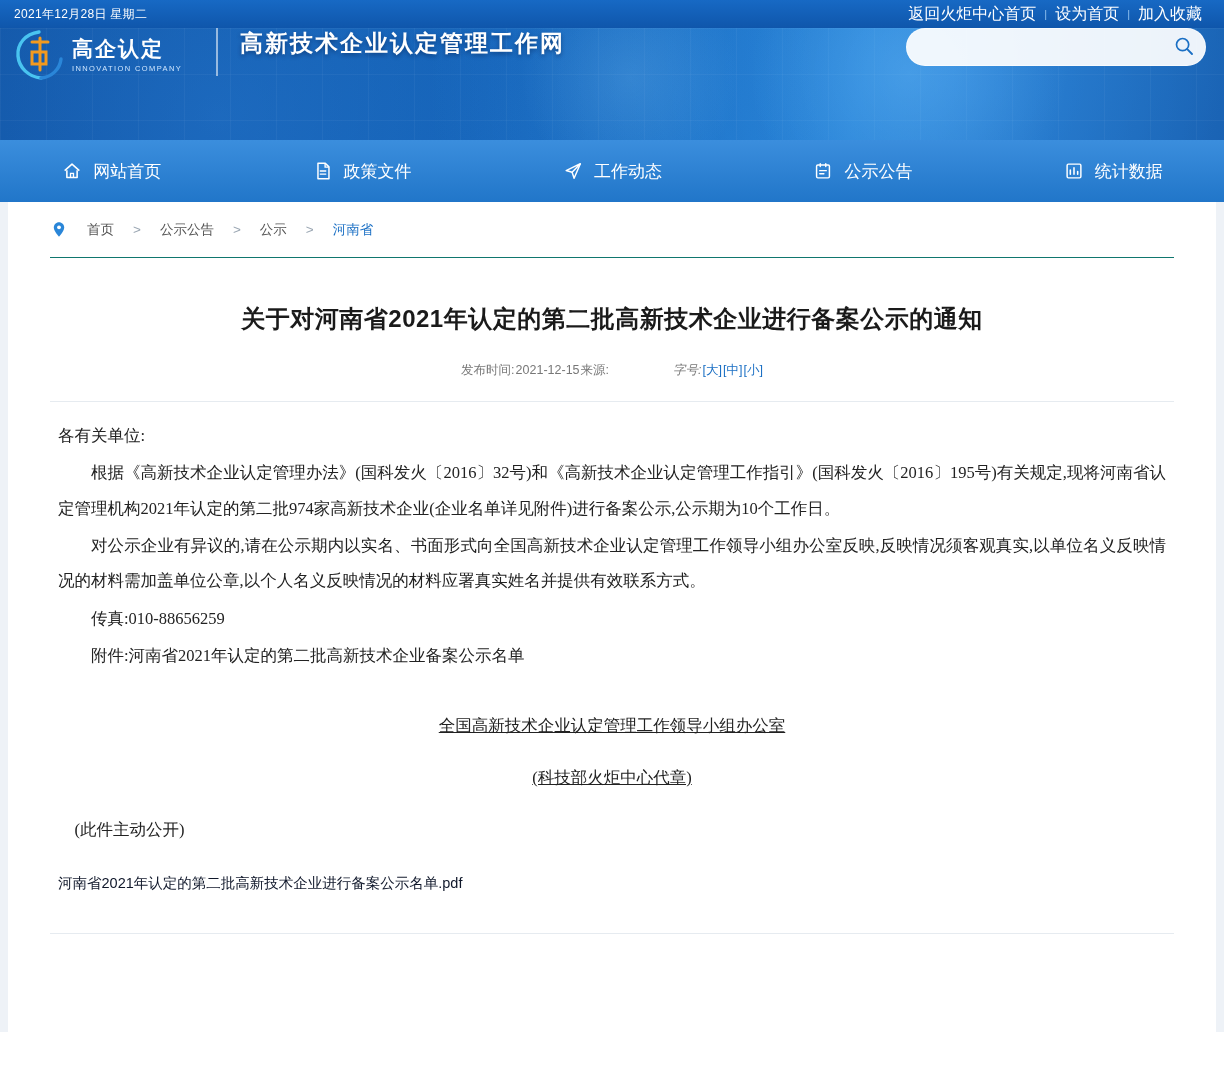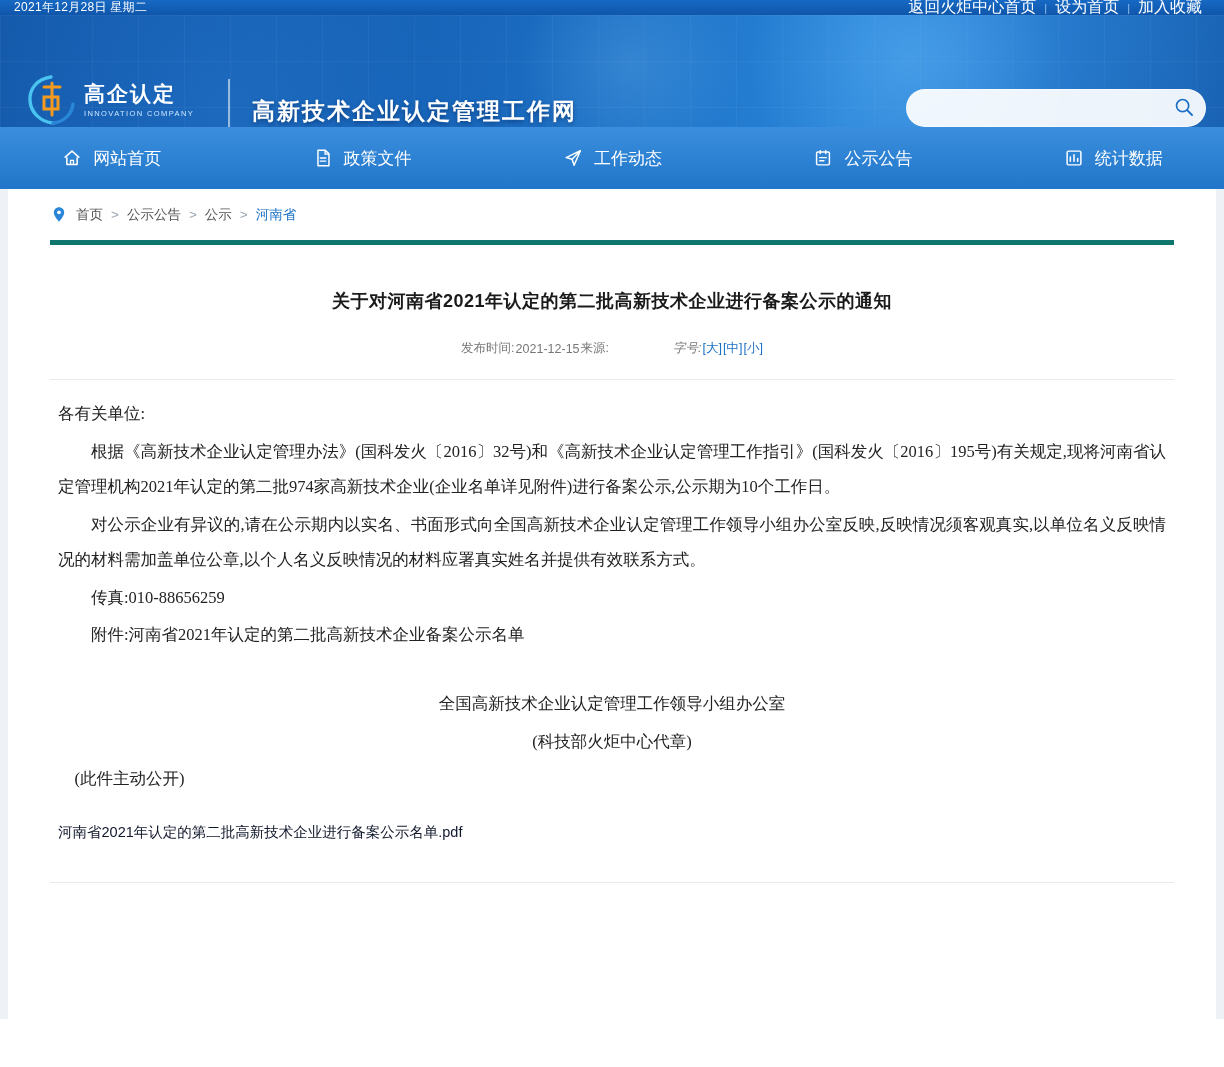--- a/index.html
+++ b/index.html
@@ -7,21 +7,21 @@
   html,body{width:1224px;}
   body{
     font-family:"Liberation Sans","DejaVu Sans",sans-serif;
     background:#ffffff;
     color:#333;
     font-size:14px;
   }
 
   
   .topbar{
-    height:15px;
+    height:28px;
     background:#1565c0;
     background:linear-gradient(to bottom,#1769c4,#0f56ab);
     display:flex;
     align-items:center;
     justify-content:space-between;
     padding:0 14px;
     color:#ffffff;
     font-size:12px;
   }
   .topbar .date{font-size:12px;letter-spacing:.3px;}
@@ -61,22 +61,22 @@
     position:absolute;
     width:220px;height:220px;
     left:520px;top:-60px;
     border-radius:50%;
     background:radial-gradient(circle,rgba(150,215,255,.18) 0%,rgba(150,215,255,0) 70%);
   }
   .banner-inner{
     position:relative;
     height:100%;
     display:flex;
-    align-items:flex-end;
-    padding:0 18px 0 26px;
+    align-items:flex-start;
+    padding:0 18px 0 14px;
   }
   .logo{
     display:flex;
     align-items:center;
     gap:8px;
     width:196px;
     flex:0 0 196px;
   }
   .logo-mark{
     width:50px;height:54px;flex:0 0 50px;
@@ -154,35 +154,35 @@
   }
   .content-card{
     background:#ffffff;
     margin:0 8px;
     min-height:830px;
     padding:0 42px;
   }
   .breadcrumb{
     display:flex;
     align-items:center;
-    gap:8px;
+    gap:19px;
     height:56px;
     font-size:13.5px;
     color:#555;
-    border-bottom:5px solid #0f766e;
+    border-bottom:1px solid #0f766e;
     padding-left:2px;
   }
   .breadcrumb a{color:#555;text-decoration:none;}
   .breadcrumb .crumb-sep{color:#9aa6b2;}
   .breadcrumb .current{color:#1a6fc4;}
   .pin-icon{margin-right:2px;display:flex;align-items:center;}
 
   .article-title{
     text-align:center;
-    font-size:18px;
+    font-size:24px;
     font-weight:bold;
     color:#1a1a1a;
     margin:44px 0 0;
     letter-spacing:.5px;
     line-height:1.4;
   }
   .article-meta{
     display:flex;
     align-items:center;
     justify-content:center;
@@ -206,21 +206,21 @@
     line-height:2.15;
     text-align:justify;
   }
   .article-body p{margin:0 0 2px 0;}
   .article-body p.indent{text-indent:2em;}
   .sign{
     text-align:center;
     margin-top:34px;
     line-height:2.2;
   }
-  .sign p{margin:1px;}
+  .sign p{margin:16px;text-decoration:underline;}
   .open-note{margin-top:30px;text-indent:1em;}
 
   .attachment{
     margin:26px 0 0 0;
     padding:0 8px 40px;
     font-family:"Liberation Sans","DejaVu Sans",sans-serif;
     font-size:14.5px;
     color:#1a1a1a;
   }
   .attachment a{color:#0f172a;text-decoration:none;}

